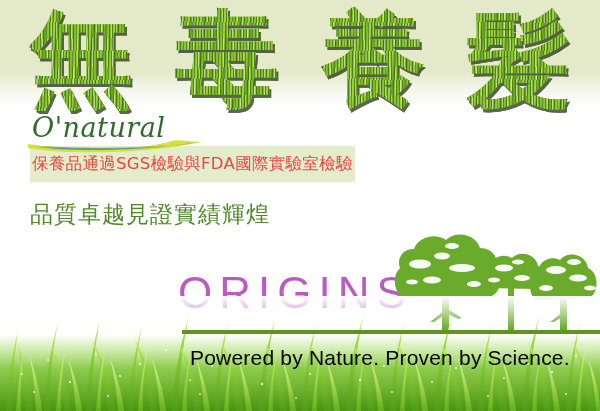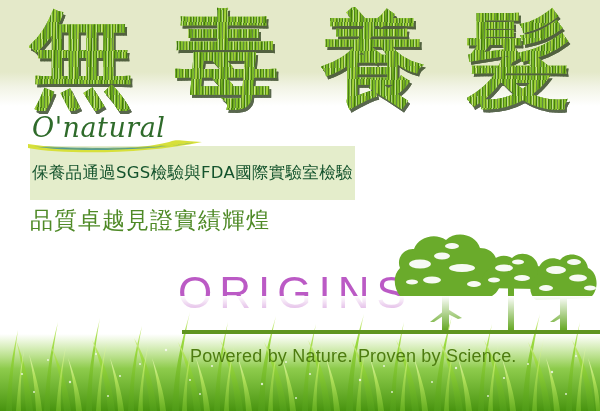--- a/index.html
+++ b/index.html
@@ -75,33 +75,33 @@
   }
 
   
   .copy{
     position:absolute;left:30px;top:146px;z-index:7;
   }
   .copy-line1{
     display:inline-block;
     font-family:"DejaVu Sans",sans-serif;
     font-size:16.5px;line-height:1.35;
-    color:#14532d;
+    color:#ef4444;
     background:rgba(206,223,160,.55);
-    padding:16px 2px;
+    padding:7px 2px;
     letter-spacing:.3px;
     white-space:nowrap;
   }
   .copy-line2,.copy-line3{
     font-family:"DejaVu Sans",sans-serif;
     font-size:23px;line-height:1.45;
     color:#4f8a27;
     letter-spacing:1px;
     white-space:nowrap;
-    margin-top:4px;
+    margin-top:16px;
   }
 
   
   .watermark{
     position:absolute;left:178px;top:268px;z-index:3;
     font-family:"Liberation Sans",sans-serif;
     font-size:44px;
     letter-spacing:7px;
     color:#a21caf;
     opacity:.72;
@@ -131,22 +131,22 @@
 
   
   .grass{
     position:absolute;left:0;bottom:0;width:600px;height:115px;z-index:5;
   }
 
   
   .tagline{
     position:absolute;left:190px;top:346px;z-index:9;
     font-family:"Liberation Sans",sans-serif;
-    font-size:18px;
-    color:#4d7c0f;
+    font-size:21px;
+    color:#000000;
     white-space:nowrap;
     letter-spacing:.2px;
   }
 </style>
 </head>
 <body>
 
 <div id="banner">
 
   <div class="bg-top"></div>

